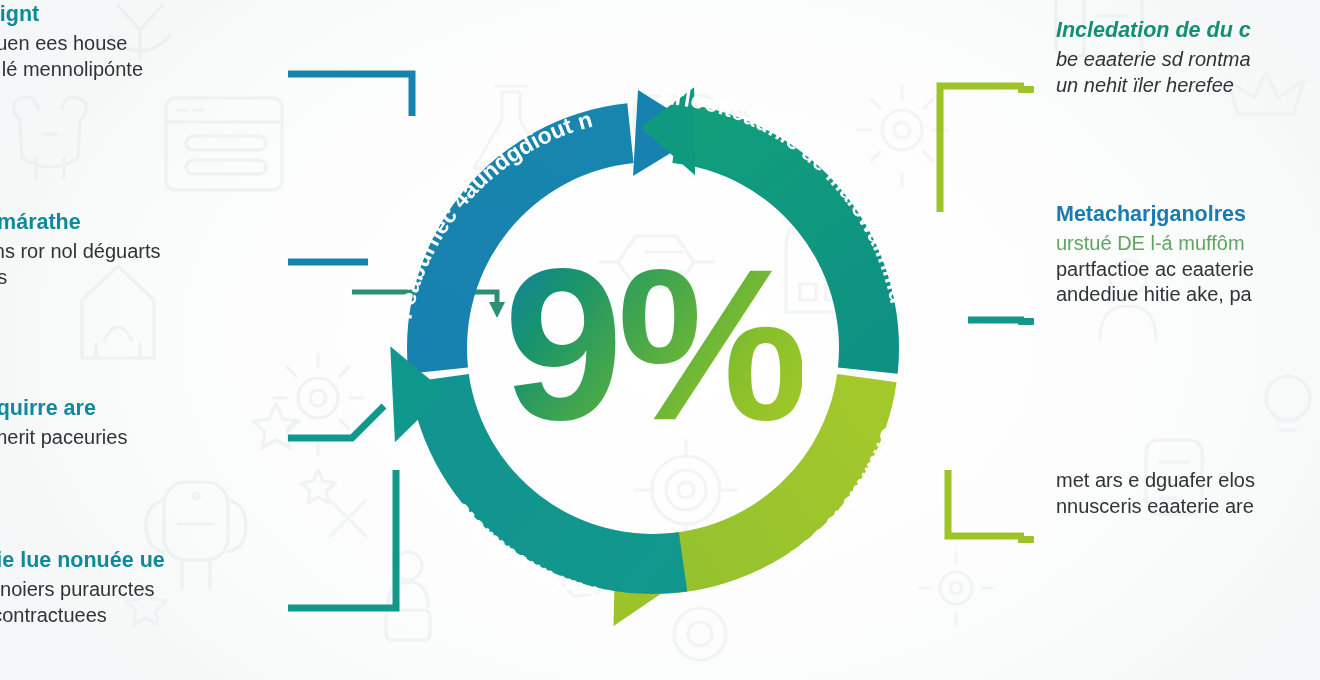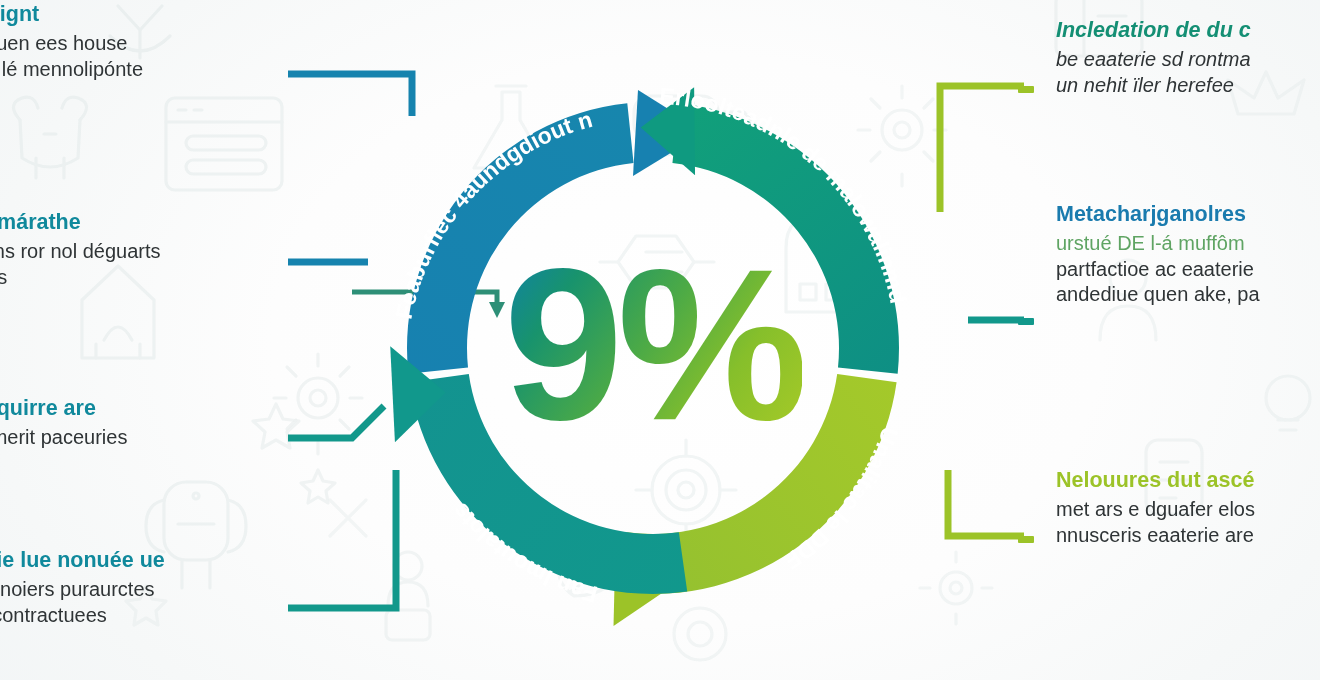--- a/index.html
+++ b/index.html
@@ -361,21 +361,20 @@
   <h3 class="teal">Incledation de du c</h3>
   <p>be eaaterie sd rontma</p>
   <p>un nehit ïler herefee</p>
 </div>
 
 <div class="bullet" style="left:1018px; top:318px; background:#12988b;"></div>
 <div class="block right-block" id="blk-r2">
   <h3 class="blue">Metacharjganolres</h3>
   <p class="accent-line"><span class="sub-accent">urstué DE l-á muffôm</span></p>
   <p>partfactioe ac eaaterie</p>
-  <p>andediue quen ake, pa</p>
+  <p>andediue hitie ake, pa</p>
 </div>
 
 <div class="bullet" style="left:1018px; top:536px; background:#9cc328;"></div>
 <div class="block right-block" id="blk-r3">
-  <h3 class="lime">Nelouures dut ascé</h3>
   <p>met ars e dguafer elos</p>
   <p>nnusceris eaaterie are</p>
 </div>
 
 </body></html>

